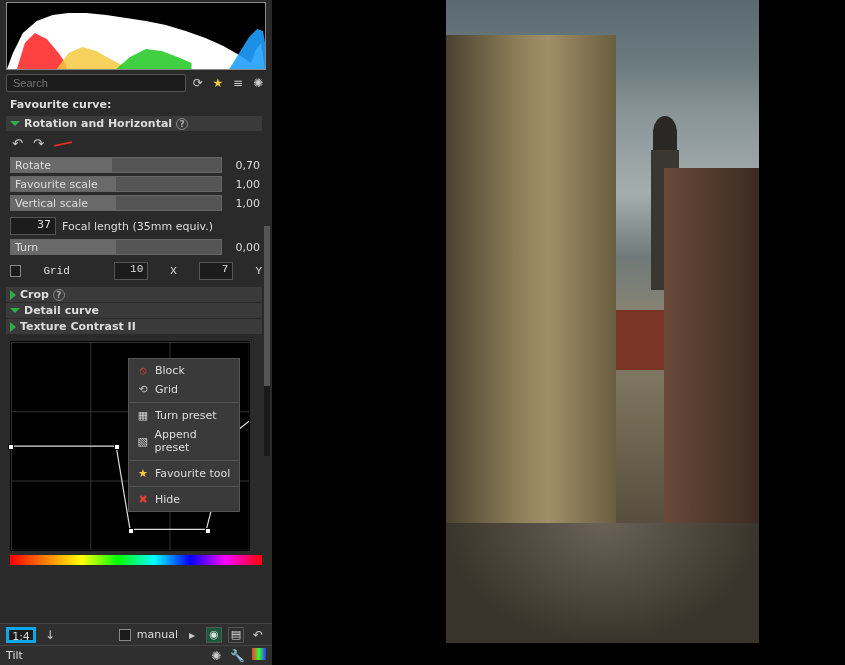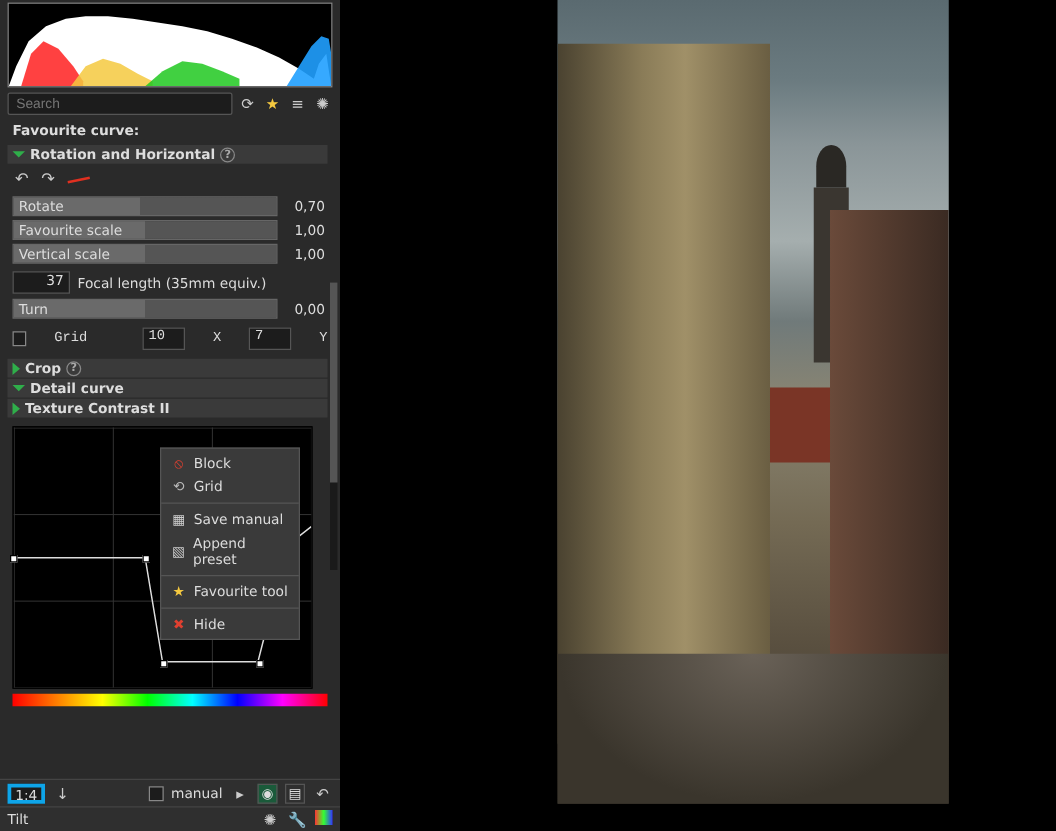--- a/index.html
+++ b/index.html
@@ -158,21 +158,21 @@
     height:20px; margin:4px 0 2px 0;
   }
   .numfield .nbox {
     width:46px; height:18px;
     background:#1c1c1c;border:1px solid #555;
     text-align:right;padding:0 4px;color:#ddd;
   }
 
   .grid-row { display:flex; align-items:center; gap:22px; margin-top:6px;font-family:Liberation Mono, monospace;}
   .chk { width:12px;height:12px;border:1px solid #888;background:#1c1c1c; }
-  .grid-row .nbox{ width:36px;height:18px;background:#1c1c1c;border:1px solid #555;text-align:left;padding:0 4px;color:#ddd;}
+  .grid-row .nbox{ width:36px;height:18px;background:#1c1c1c;border:1px solid #555;text-align:right;padding:0 4px;color:#ddd;}
 
   
   .curve-wrap { padding: 6px 10px 0 6px; }
   .curve {
     width: 240px; height:210px;
     background:#000;
     border:1px solid #000;
     position:relative;
   }
   .curve .gridlines {
@@ -381,21 +381,21 @@
       <span class="mico block">⦸</span>
       <span>Block</span>
     </div>
     <div class="mi">
       <span class="mico reset">⟲</span>
       <span>Grid</span>
     </div>
     <div class="sep"></div>
     <div class="mi">
       <span class="mico save">▦</span>
-      <span>Save manual</span>
+      <span>Turn preset</span>
     </div>
     <div class="mi">
       <span class="mico append">▧</span>
       <span>Append preset</span>
     </div>
     <div class="sep"></div>
     <div class="mi">
       <span class="mico star">★</span>
       <span>Favourite tool</span>
     </div>

